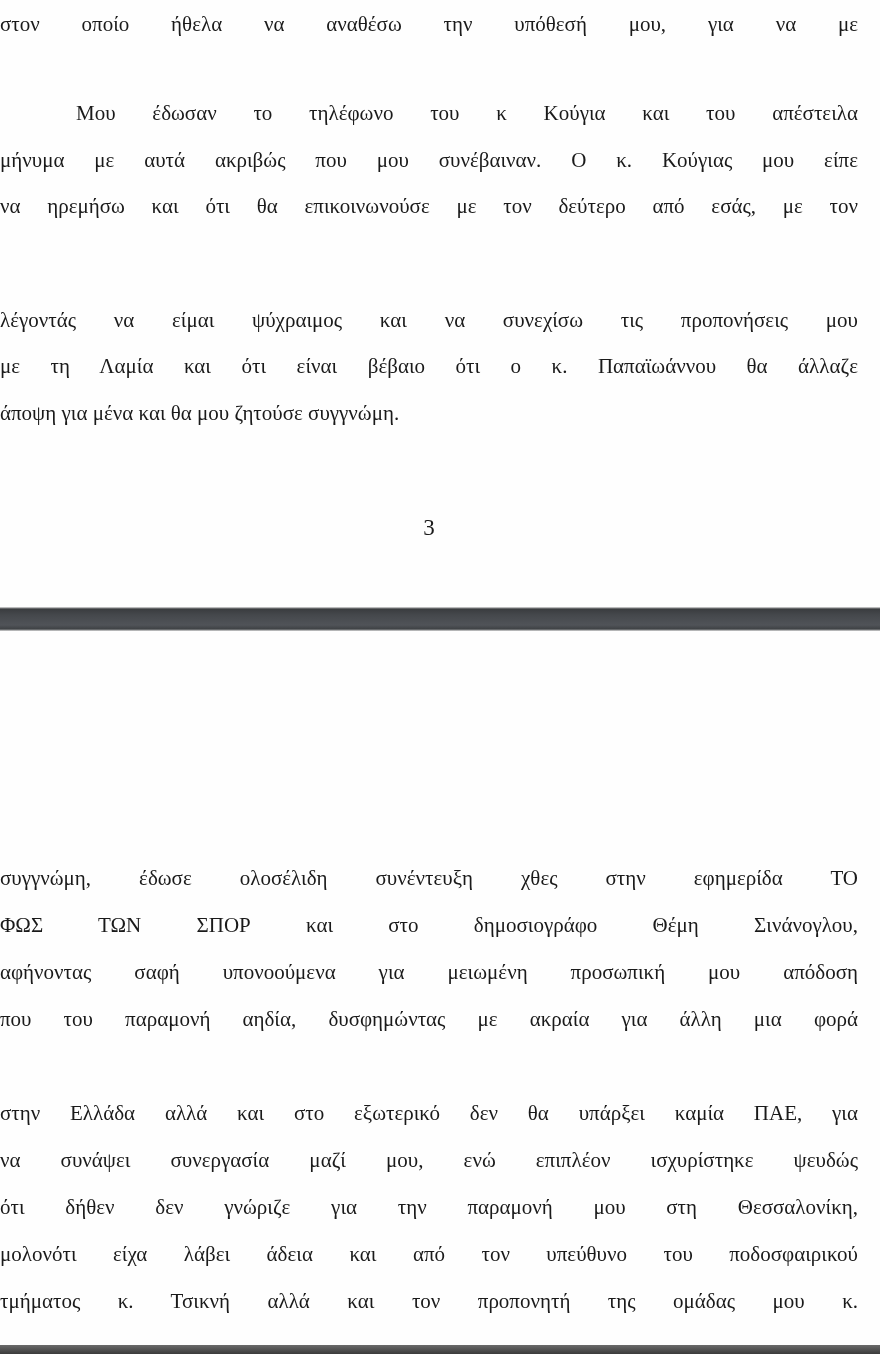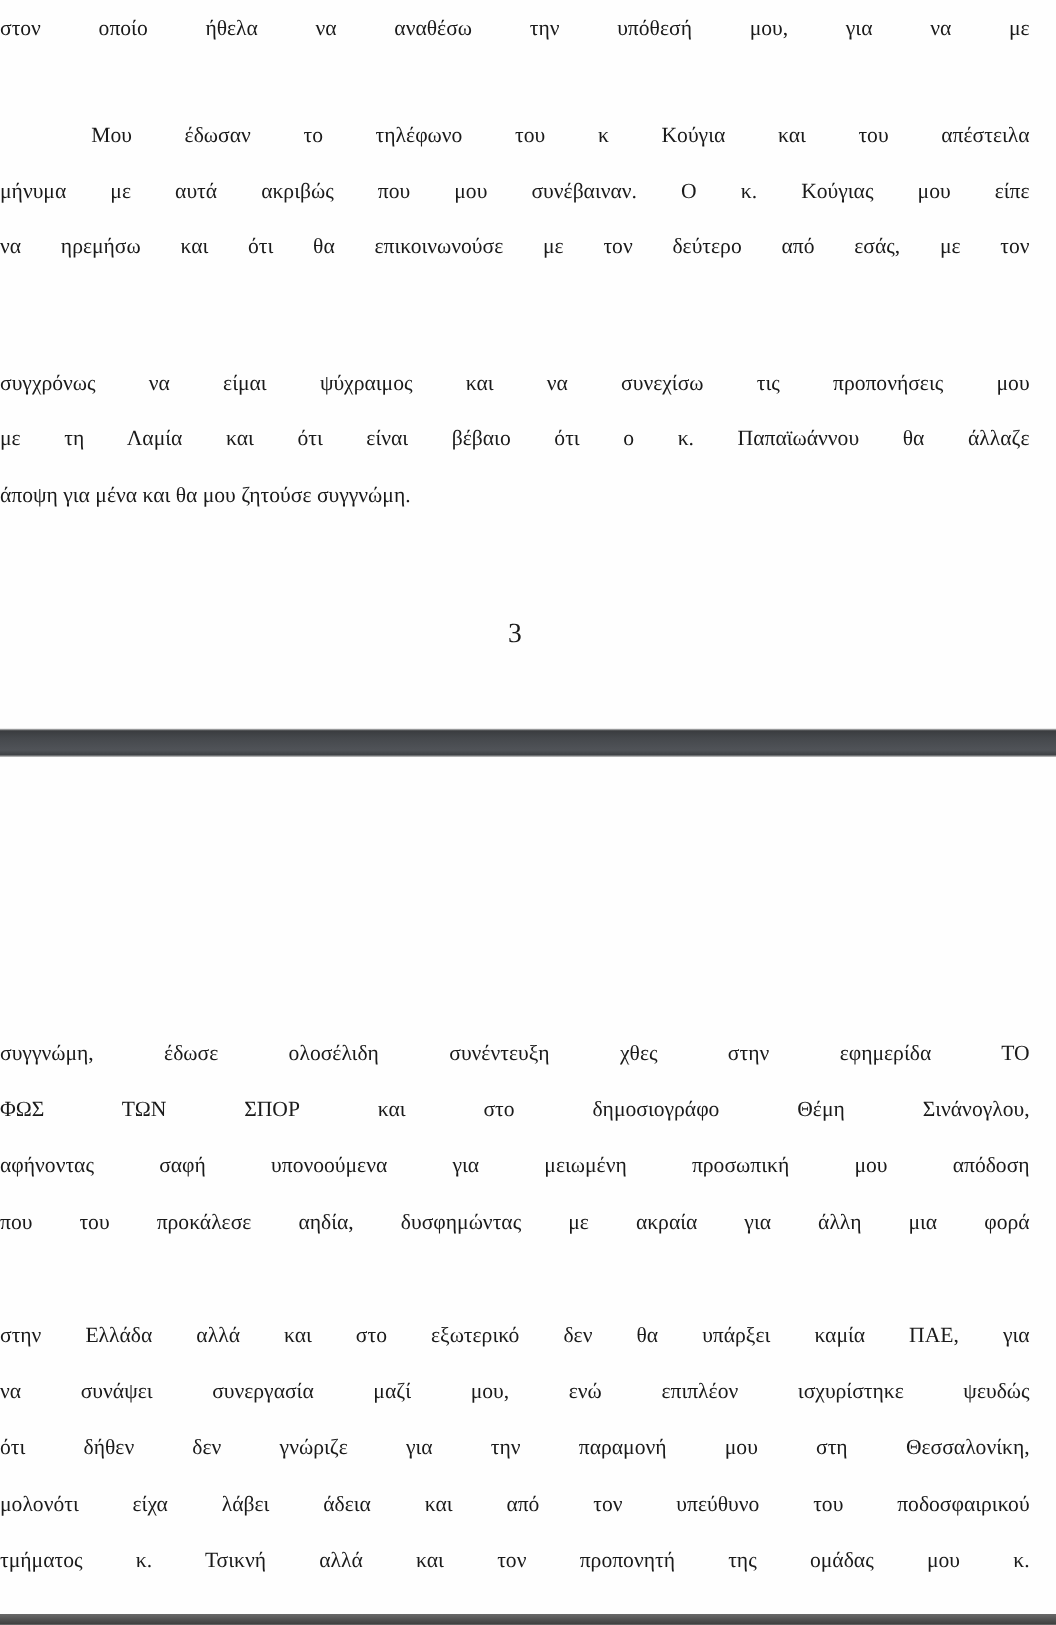--- a/index.html
+++ b/index.html
@@ -8,21 +8,21 @@
     background: #ffffff;
     font-family: "Liberation Serif", "DejaVu Serif", serif;
     color: #1a1a1a;
     position: relative;
   }
   .page { position: absolute; left: 0; width: 880px; background: #fefefe; }
   .page-top { top: 0; height: 607px; }
   .page-bottom { top: 631px; height: 723px; }
   .line {
     position: absolute; left: 0; width: 858px;
-    font-size: 18px; line-height: 1; white-space: nowrap;
+    font-size: 21px; line-height: 1; white-space: nowrap;
   }
   .justify { text-align: justify; text-align-last: justify; }
   .indent { left: 76px; width: 782px; }
   .page-number {
     position: absolute; top: 515px; left: 0; width: 858px;
     text-align: center; font-size: 23px;
   }
   .separator {
     position: absolute; top: 607px; left: 0; width: 880px; height: 24px;
     background: linear-gradient(#e6e6e6 0px, #3a3c3f 2px, #45484c 8px, #505358 18px, #3f4245 22px, #dcdcdc 24px);
@@ -33,33 +33,33 @@
   }
 </style>
 </head>
 <body>
 
 <div class="page page-top">
   <div class="line justify" style="top:14px">στον οποίο ήθελα να αναθέσω την υπόθεσή μου, για να με</div>
   <div class="line justify indent" style="top:103px">Μου έδωσαν το τηλέφωνο του κ Κούγια και του απέστειλα</div>
   <div class="line justify" style="top:150px">μήνυμα με αυτά ακριβώς που μου συνέβαιναν. Ο κ. Κούγιας μου είπε</div>
   <div class="line justify" style="top:196px">να ηρεμήσω και ότι θα επικοινωνούσε με τον δεύτερο από εσάς, με τον</div>
-  <div class="line justify" style="top:310px">συγχρόνως να είμαι ψύχραιμος και να συνεχίσω τις προπονήσεις μου</div>
+  <div class="line justify" style="top:310px">λέγοντάς να είμαι ψύχραιμος και να συνεχίσω τις προπονήσεις μου</div>
   <div class="line justify" style="top:356px">με τη Λαμία και ότι είναι βέβαιο ότι ο κ. Παπαϊωάννου θα άλλαζε</div>
   <div class="line" style="top:403px">άποψη για μένα και θα μου ζητούσε συγγνώμη.</div>
   <div class="page-number">3</div>
 </div>
 
 <div class="separator"></div>
 
 <div class="page page-bottom">
   <div class="line justify" style="top:237px">συγγνώμη, έδωσε ολοσέλιδη συνέντευξη χθες στην εφημερίδα ΤΟ</div>
   <div class="line justify" style="top:284px">ΦΩΣ ΤΩΝ ΣΠΟΡ και στο δημοσιογράφο Θέμη Σινάνογλου,</div>
   <div class="line justify" style="top:331px">αφήνοντας σαφή υπονοούμενα για μειωμένη προσωπική μου απόδοση</div>
-  <div class="line justify" style="top:378px">που του προκάλεσε αηδία, δυσφημώντας με ακραία για άλλη μια φορά</div>
+  <div class="line justify" style="top:378px">που του παραμονή αηδία, δυσφημώντας με ακραία για άλλη μια φορά</div>
   <div class="line justify" style="top:472px">στην Ελλάδα αλλά και στο εξωτερικό δεν θα υπάρξει καμία ΠΑΕ, για</div>
   <div class="line justify" style="top:519px">να συνάψει συνεργασία μαζί μου, ενώ επιπλέον ισχυρίστηκε ψευδώς</div>
   <div class="line justify" style="top:566px">ότι δήθεν δεν γνώριζε για την παραμονή μου στη Θεσσαλονίκη,</div>
   <div class="line justify" style="top:613px">μολονότι είχα λάβει άδεια και από τον υπεύθυνο του ποδοσφαιρικού</div>
   <div class="line justify" style="top:660px">τμήματος κ. Τσικνή αλλά και τον προπονητή της ομάδας μου κ.</div>
 </div>
 
 <div class="bottom-edge"></div>
 
 </body></html>

